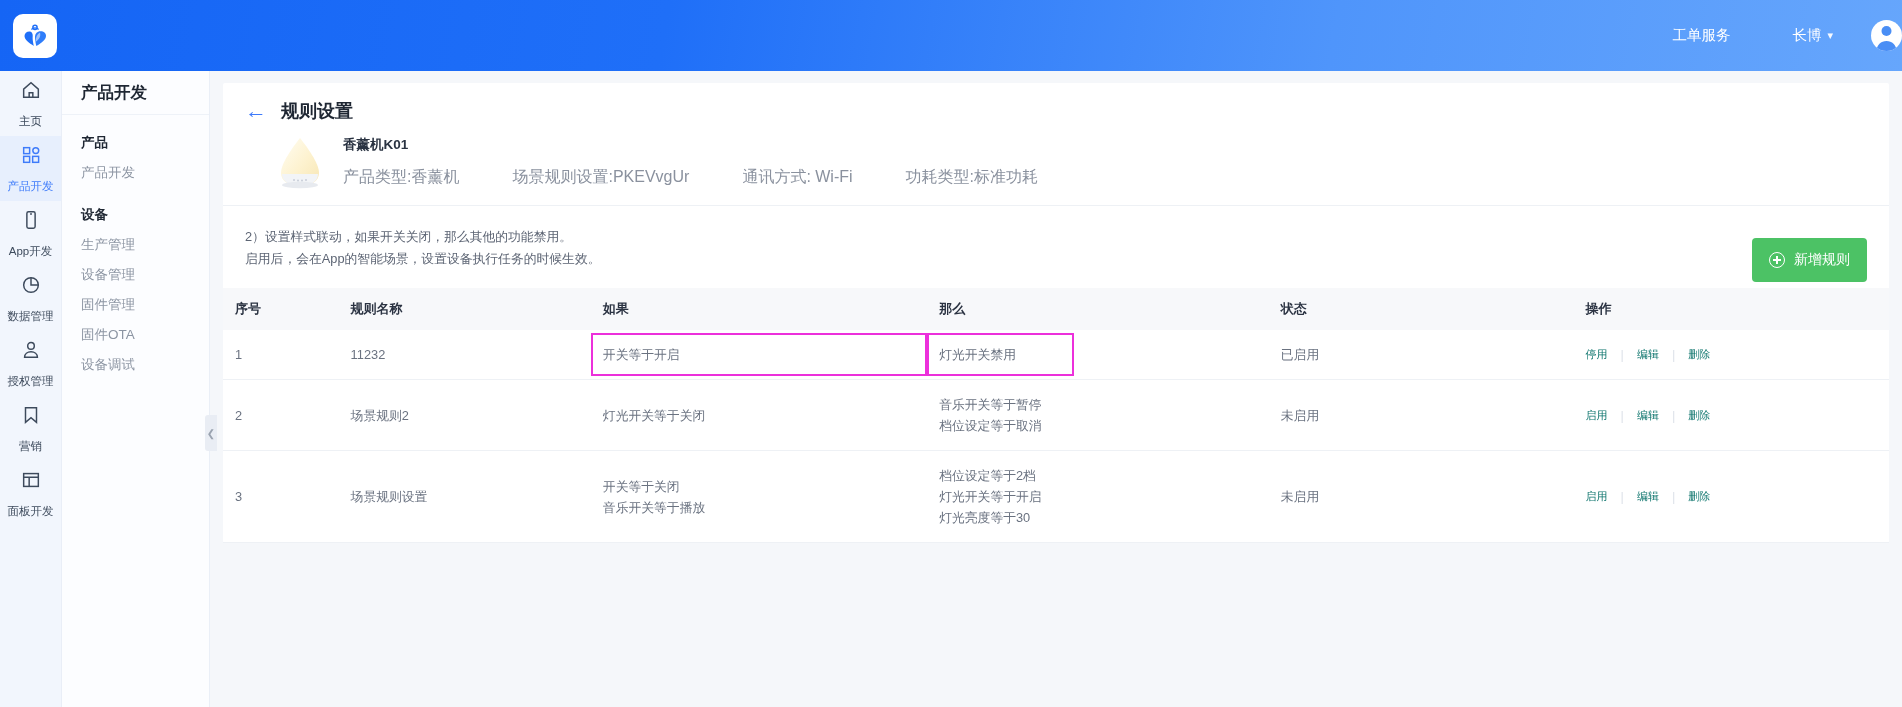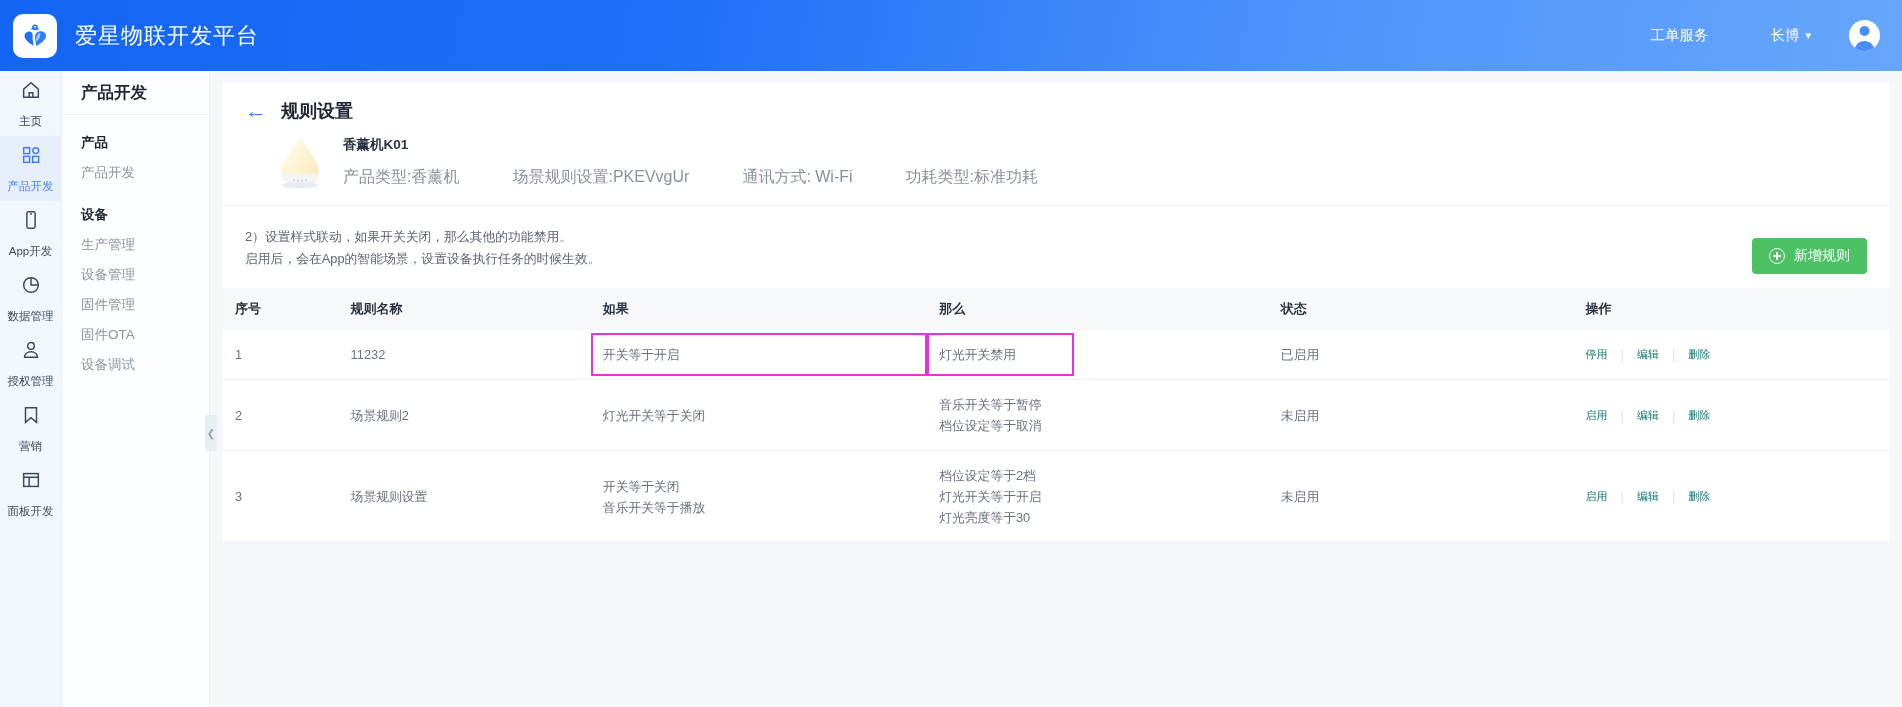--- a/index.html
+++ b/index.html
@@ -18,21 +18,20 @@
   .logo-box {
     width: 44px; height: 44px; margin-left: 13px; background: #fff;
     border-radius: 10px; display: flex; align-items: center; justify-content: center;
   }
   .brand-title {
     color: #fff; font-size: 22px; margin-left: 18px; letter-spacing: 1px;
     font-weight: 400;
   }
   .topbar-right {
     margin-left: auto; display: flex; align-items: center; gap: 0px;
-    padding-right: 22px;
   }
   .tb-link { color: #ffffff; font-size: 14.5px; margin-right: 62px; cursor: pointer; }
   .tb-user { color: #ffffff; font-size: 14.5px; margin-right: 38px; cursor: pointer; display: flex; align-items: center; gap: 6px;}
   .chev { font-size: 11px; opacity: .95; }
   .avatar {
     width: 31px; height: 31px; border-radius: 50%; background: #ffffff;
     display: flex; align-items: flex-end; justify-content: center; overflow: hidden;
     cursor: pointer;
   }
   
@@ -88,21 +87,21 @@
   .prod-name { font-size: 13.5px; font-weight: 700; color: #2a3342; }
   .prod-meta { display: flex; margin-top: 13px; font-size: 16px; color: #8a919e; }
   .prod-meta span { margin-right: 53px; white-space: nowrap; }
   .card-divider { height: 1px; background: #eef1f5; }
   
   .desc-block { position: relative; padding: 20px 0 16px 22px; }
   .desc-line { font-size: 12.8px; color: #5d6574; line-height: 22px; }
   .add-btn {
     position: absolute; right: 22px; top: 32px;
     background: #4cc265; color: #fff; border: none; border-radius: 4px;
-    height: 36px; padding: 0 17px; font-size: 14px; cursor: pointer;
+    height: 44px; padding: 0 17px; font-size: 14px; cursor: pointer;
     display: flex; align-items: center; gap: 9px;
     font-family: "Liberation Sans", sans-serif;
   }
   .plus-circle {
     width: 16px; height: 16px; border: 1.4px solid #fff; border-radius: 50%;
     position: relative; display: inline-block;
   }
   .plus-circle:before, .plus-circle:after {
     content: ""; position: absolute; background: #fff;
   }
@@ -146,21 +145,20 @@
 <div class="topbar">
   <div class="logo-box">
     <svg width="30" height="30" viewBox="0 0 30 30">
       <path d="M9.5 10.5c-3 0-5 2-5 4.6 0 3.6 4.6 7 9.4 9.9 0 0-1.6-6.2-1.2-9.6.3-2.6-1-4.9-3.2-4.9z" fill="#1f6ff8"></path>
       <path d="M20.5 10.2c-3.2 0-5.5 2.4-5.5 5.6 0 4.2 1.3 9.2 1.3 9.2 5-3 9.7-6.4 9.7-10.1 0-2.7-2.2-4.7-5.5-4.7z" fill="#2f7dfa"></path>
       <path d="M20 11.5c-3 1.5-4.3 5-4.3 9.2 3.1-2 5.4-5.1 4.3-9.2z" fill="#ffffff" opacity=".55"></path>
       <circle cx="15" cy="6.3" r="2.1" fill="none" stroke="#1f6ff8" stroke-width="1.5"></circle>
       <path d="M11.4 8.4a5 5 0 0 1 7.2 0" fill="none" stroke="#1f6ff8" stroke-width="1.4"></path>
     </svg>
   </div>
-  <div class="brand-title">爱星物联开发平台</div>
   <div class="topbar-right">
     <div class="tb-link">工单服务</div>
     <div class="tb-user">
       <span>长博</span>
       <span class="chev">▾</span>
     </div>
     <div class="avatar">
       <svg width="31" height="31" viewBox="0 0 31 31">
         <circle cx="15.5" cy="11" r="5" fill="#4a8ef5"></circle>
         <path d="M5.5 31c0-6 4.6-10 10-10s10 4 10 10z" fill="#4a8ef5"></path>

